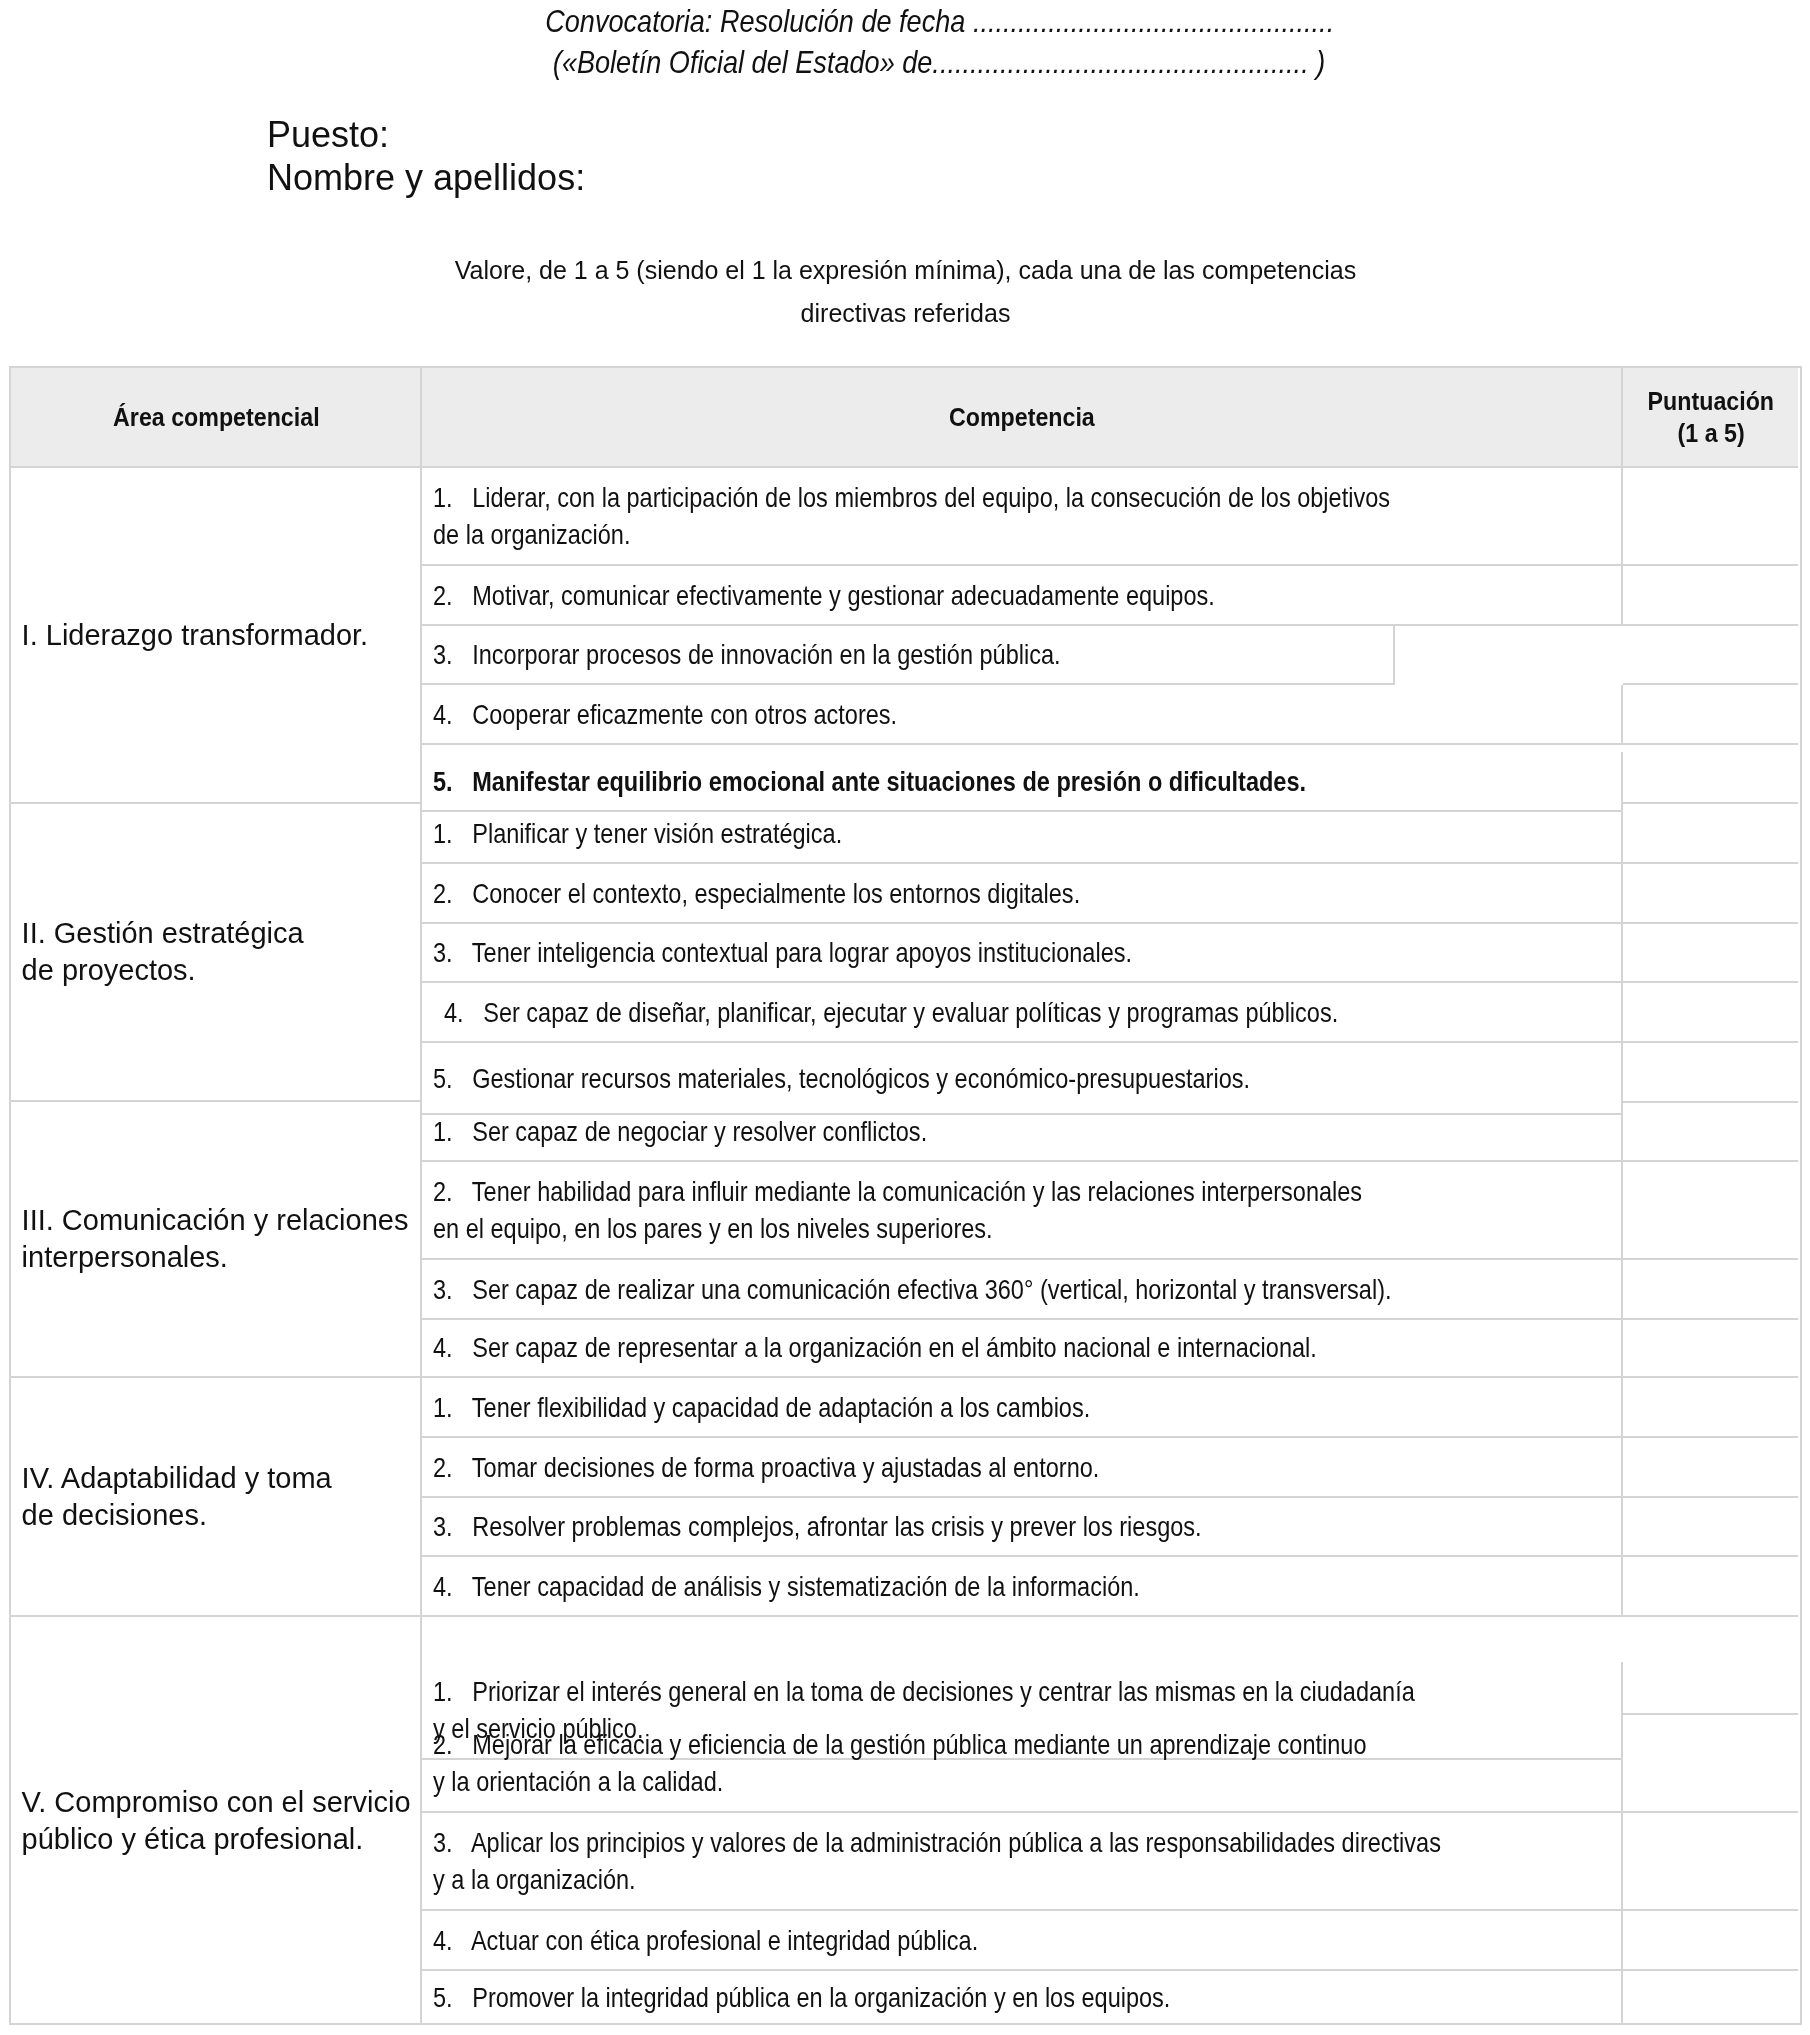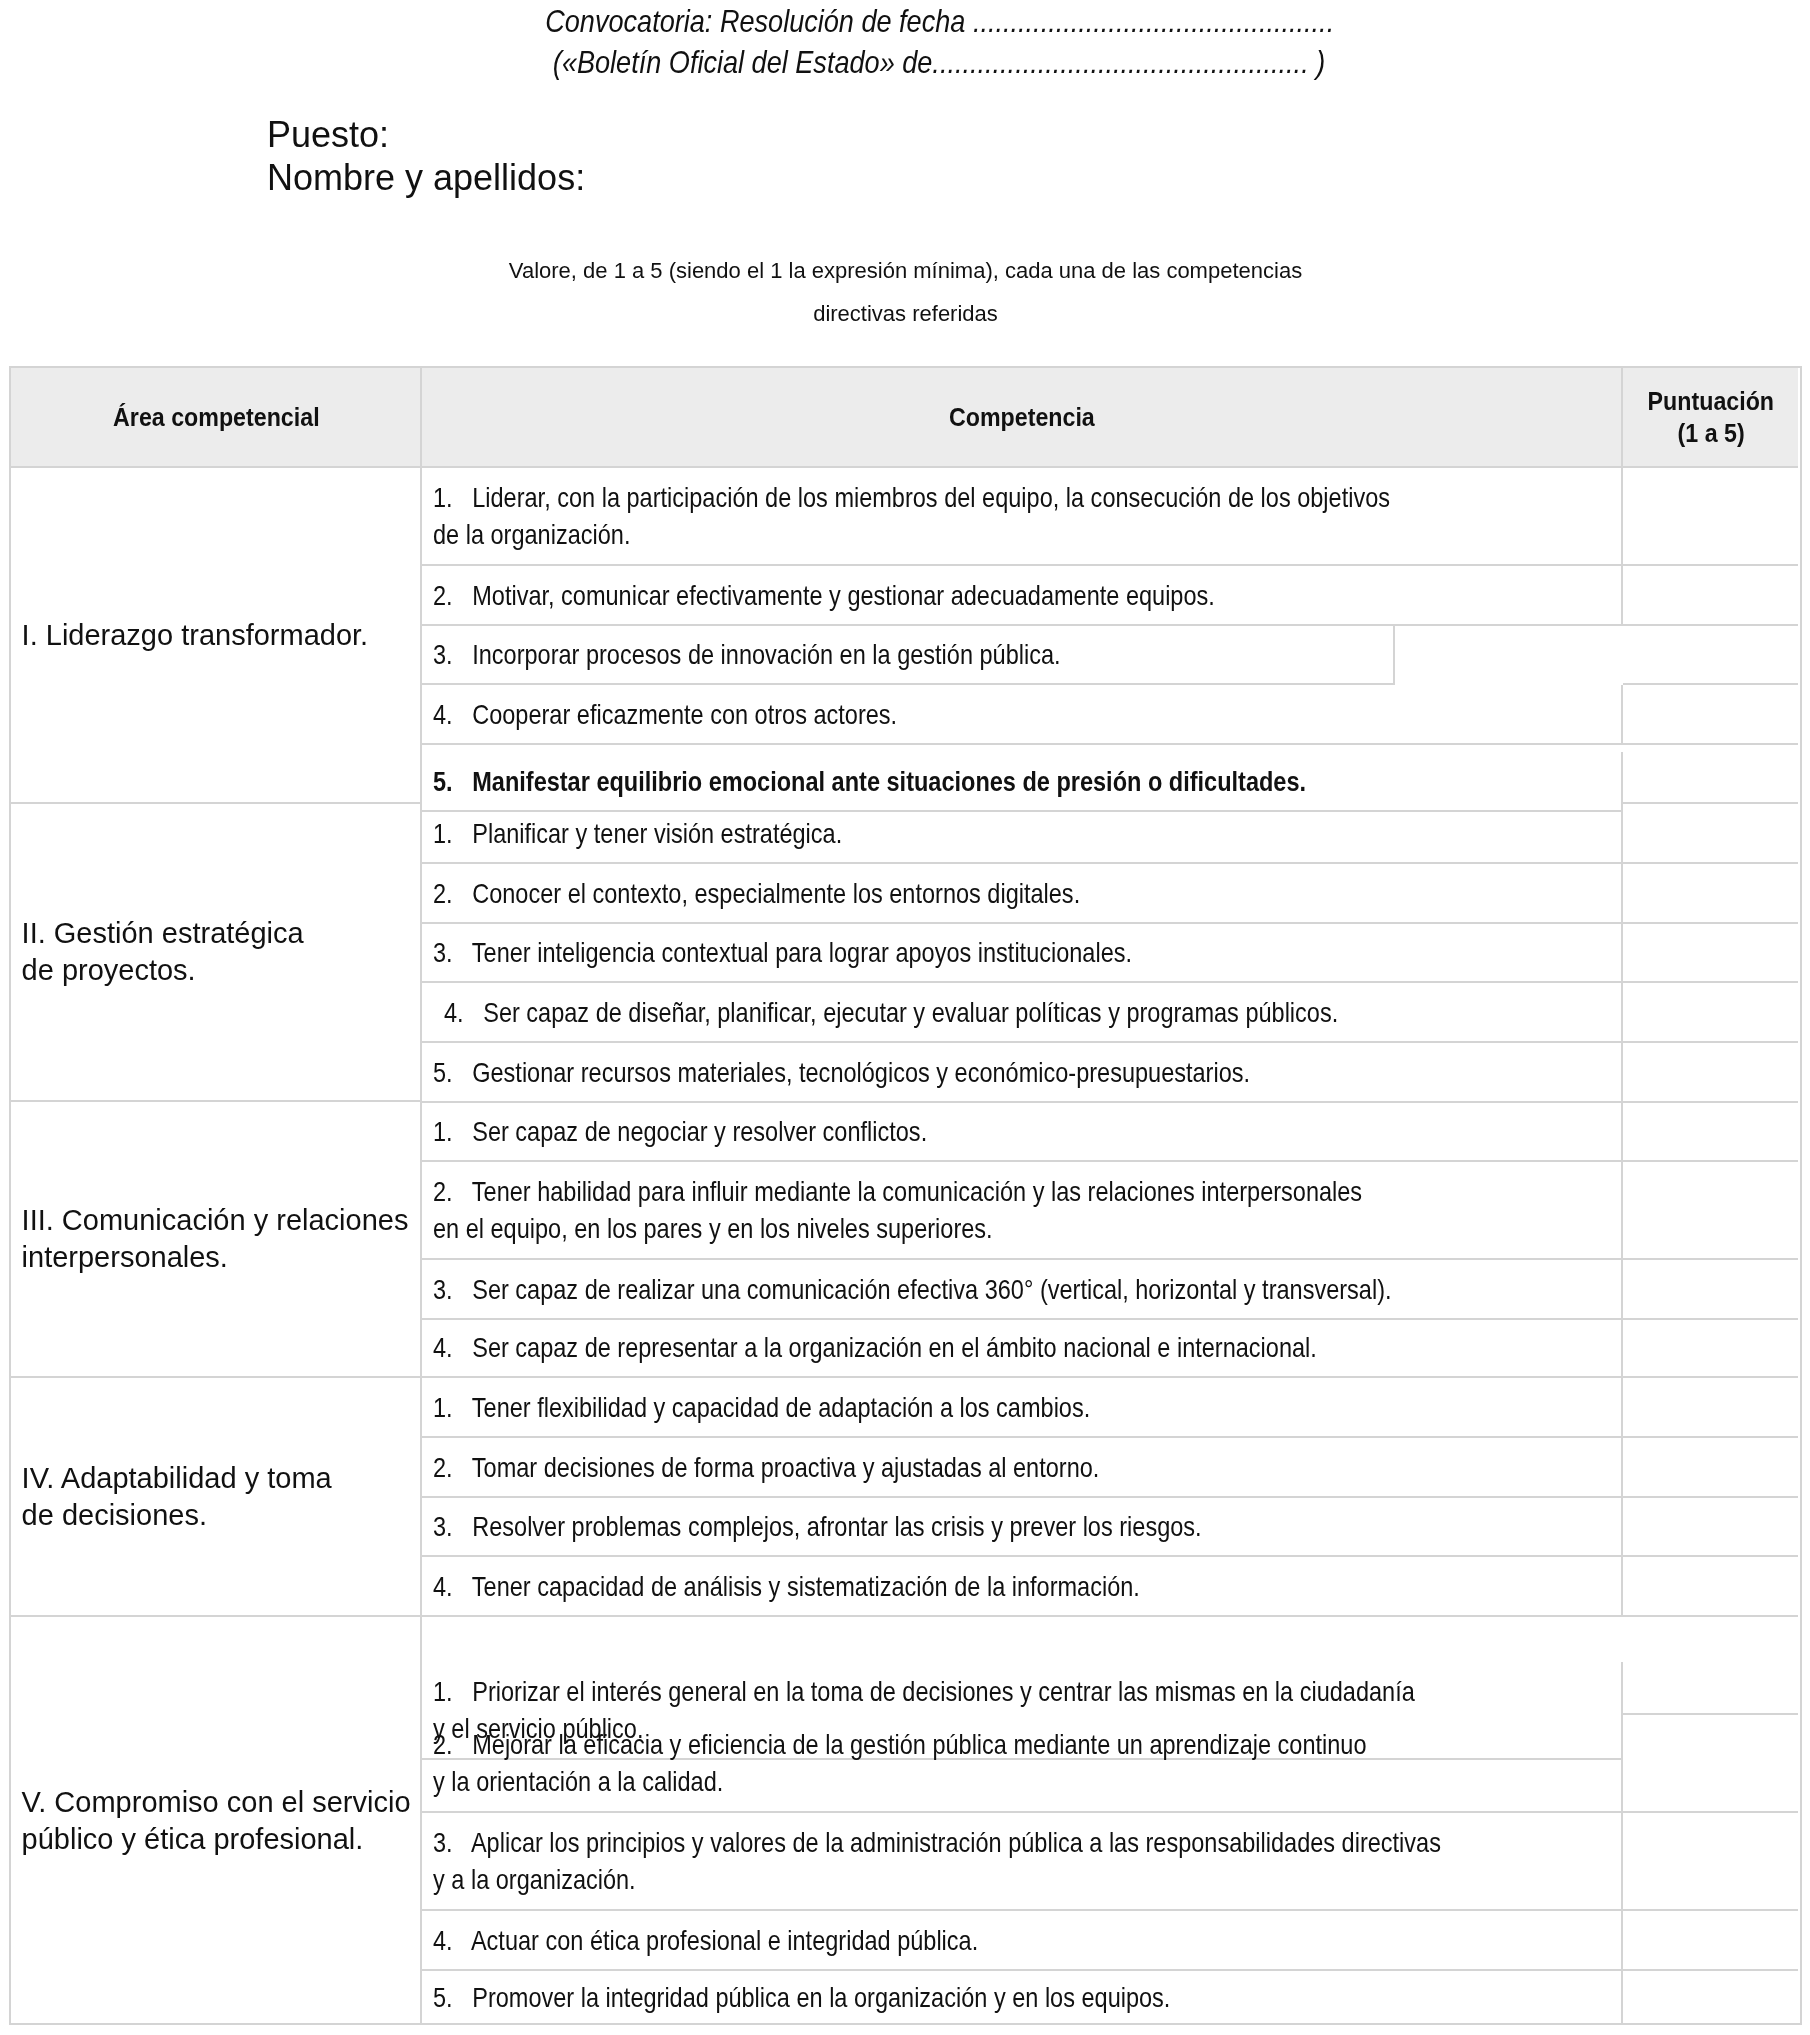--- a/index.html
+++ b/index.html
@@ -4,21 +4,21 @@
 <style>
   html, body { margin:0; padding:0; background:#ffffff; }
   body { width:1811px; height:2036px; position:relative; overflow:hidden; font-family:"Liberation Sans", sans-serif; color:#111; }
   .title { position:absolute; left:0; width:1811px; text-align:center; font-style:italic; font-size:31.5px; line-height:43px; }
   .title span { display:inline-block; transform:scaleX(0.86); transform-origin:center; white-space:nowrap; }
   #t1 { top:0px; left:34px; }
   #t2 { top:41px; left:34px; }
   .field { position:absolute; left:267px; font-size:36px; line-height:43px; }
   #f1 { top:113px; }
   #f2 { top:156px; }
-  .instr { position:absolute; left:0; width:1811px; text-align:center; font-size:22px; line-height:43px; top:249px; }
+  .instr { position:absolute; left:0; width:1811px; text-align:center; font-size:25px; line-height:43px; top:249px; }
   .instr div { white-space:nowrap; }
   .tbl { position:absolute; left:9.4px; top:366px; width:1793px; height:1659px; border:2.6px solid #d4d4d4; box-sizing:border-box; }
   .cell { position:absolute; box-sizing:border-box; }
   .hdr { background:#ececec; border-right:2.6px solid #d4d4d4; border-bottom:2.6px solid #d4d4d4; display:flex; align-items:center; justify-content:center; text-align:center; font-weight:bold; font-size:26.4px; line-height:32px; }
   .hdr span { display:inline-block; transform:scaleX(0.88); }
   .area { border-right:2.6px solid #d4d4d4; border-bottom:2.6px solid #d4d4d4; display:flex; align-items:center; padding-left:10.2px; font-size:29px; line-height:37px; }
   .area span { white-space:pre-line; }
   .comp { border-right:2.6px solid #d4d4d4; border-bottom:2.6px solid #d4d4d4; display:flex; align-items:center; padding-left:11px; font-size:28px; line-height:37px; overflow:hidden; }
   .comp span { display:block; white-space:pre; transform:scaleX(0.84); transform-origin:left center; }
   .score { border-bottom:2.6px solid #d4d4d4; cursor:text; }
@@ -86,21 +86,21 @@
     </div>
     <div class="cell score" style="left: 1612px; top: 496px; width: 175px; height: 60px;"></div>
     <div class="cell comp" style="left: 411px; top: 555px; width: 1201px; height: 60px;">
       <span>3.   Tener inteligencia contextual para lograr apoyos institucionales.</span>
     </div>
     <div class="cell score" style="left: 1612px; top: 555px; width: 175px; height: 60px;"></div>
     <div class="cell comp" style="left: 411px; top: 615px; width: 1201px; height: 60px; padding-left: 22px;">
       <span>4.   Ser capaz de diseñar, planificar, ejecutar y evaluar políticas y programas públicos.</span>
     </div>
     <div class="cell score" style="left: 1612px; top: 615px; width: 175px; height: 60px;"></div>
-    <div class="cell comp" style="left: 411px; top: 675px; width: 1201px; height: 60px;">
+    <div class="cell comp" style="left: 411px; top: 675px; width: 1201px; height: 72px;">
       <span>5.   Gestionar recursos materiales, tecnológicos y económico-presupuestarios.</span>
     </div>
     <div class="cell score" style="left: 1612px; top: 675px; width: 175px; height: 60px;"></div>
     <div class="cell area" style="left: 0px; top: 734px; width: 411px; height: 276px;">
       <span>III.   Comunicación y relaciones
 interpersonales.</span>
     </div>
     <div class="cell comp" style="left: 411px; top: 734px; width: 1201px; height: 60px;">
       <span>1.   Ser capaz de negociar y resolver conflictos.</span>
     </div>

